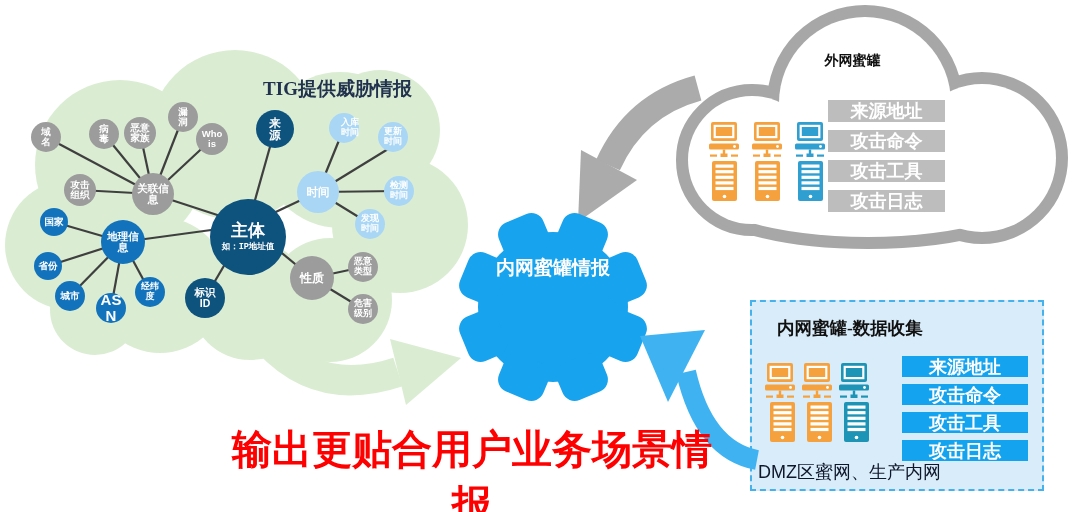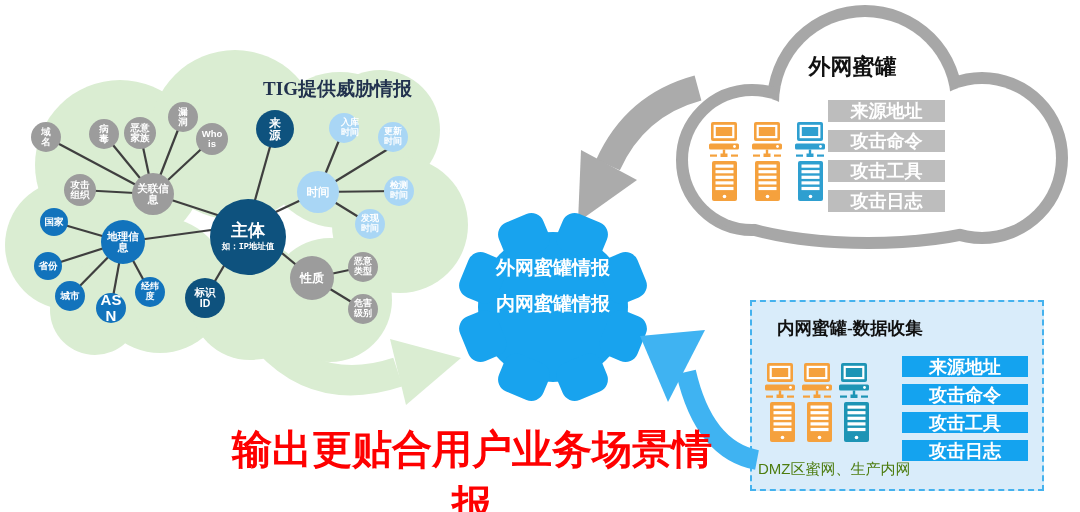--- a/index.html
+++ b/index.html
@@ -17,21 +17,21 @@
   .n-blue {background:var(--node-blue);}
   .n-light{background:var(--node-light);}
   .node .sub{font-weight:bold;margin-top:3px;white-space:nowrap;}
 
   
   .tig-title{position:absolute;left:240px;top:76px;width:195px;text-align:center;
              font-family:"Liberation Serif","DejaVu Serif",serif;font-weight:bold;
              font-size:19px;color:#22324e;}
   .cloud-title{position:absolute;left:775px;top:52px;width:155px;text-align:center;
              font-family:"Liberation Serif","DejaVu Serif",serif;font-weight:bold;
-             font-size:22px;color:#111;}
+             font-size:14px;color:#111;}
 
   
   .gear-text{position:absolute;left:451px;top:250px;width:204px;text-align:center;color:#fff;
              font-family:"Liberation Serif","DejaVu Serif",serif;font-weight:bold;
              font-size:19px;line-height:36px;}
 
   
   .label-stack{position:absolute;display:flex;flex-direction:column;}
   .label-stack .lbl{display:flex;align-items:center;justify-content:center;color:#fff;
              font-family:"Liberation Serif","DejaVu Serif",serif;font-weight:bold;}
@@ -48,21 +48,21 @@
   #ext-computers .servers{gap:18px;margin-top:3px;padding-left:4px;}
   #int-computers{left:764px;top:363px;}
   #int-computers .desktops{gap:5px;}
   #int-computers .servers{gap:12px;margin-top:3px;padding-left:6px;}
 
   
   .int-box{position:absolute;left:750px;top:300px;width:294px;height:191px;
            background:var(--box-bg);border:2px dashed var(--box-border);box-sizing:border-box;}
   .int-title{position:absolute;left:777px;top:316px;font-family:"Liberation Serif","DejaVu Serif",serif;
            font-weight:bold;font-size:17.5px;color:#111;}
-  .int-caption{position:absolute;left:758px;top:460px;font-size:15px;color:#4d7c0f;}
+  .int-caption{position:absolute;left:758px;top:460px;font-size:18px;color:#0f172a;}
 
   
   .banner{position:absolute;left:222px;top:422px;width:500px;text-align:center;
           font-size:40px;font-weight:bold;letter-spacing:0px;color:var(--banner-red);}
 </style>
 </head>
 <body>
 
 <div id="stage">
 
@@ -260,21 +260,20 @@
           <rect x="-24" y="-96" width="48" height="40" rx="13" transform="rotate(90)"></rect>
           <rect x="-24" y="-96" width="48" height="40" rx="13" transform="rotate(135)"></rect>
           <rect x="-24" y="-96" width="48" height="40" rx="13" transform="rotate(180)"></rect>
           <rect x="-24" y="-96" width="48" height="40" rx="13" transform="rotate(225)"></rect>
           <rect x="-24" y="-96" width="48" height="40" rx="13" transform="rotate(270)"></rect>
           <rect x="-24" y="-96" width="48" height="40" rx="13" transform="rotate(315)"></rect>
         </g>
     </g>
   </svg>
   <div class="gear-text">
-    <div>外网蜜罐情报</div>
     <div>内网蜜罐情报</div>
   </div>
 
   <div class="int-box"></div>
   <div class="int-title">内网蜜罐-数据收集</div>
   <div class="computers" id="int-computers">
       <div class="row desktops">
         <svg width="32" height="36" viewBox="0 0 32 36">
           <rect x="3" y="0" width="26" height="19" rx="2" fill="#F5A13D"></rect>
           <rect x="5.6" y="2.8" width="20.8" height="13.4" fill="#fff"></rect>

